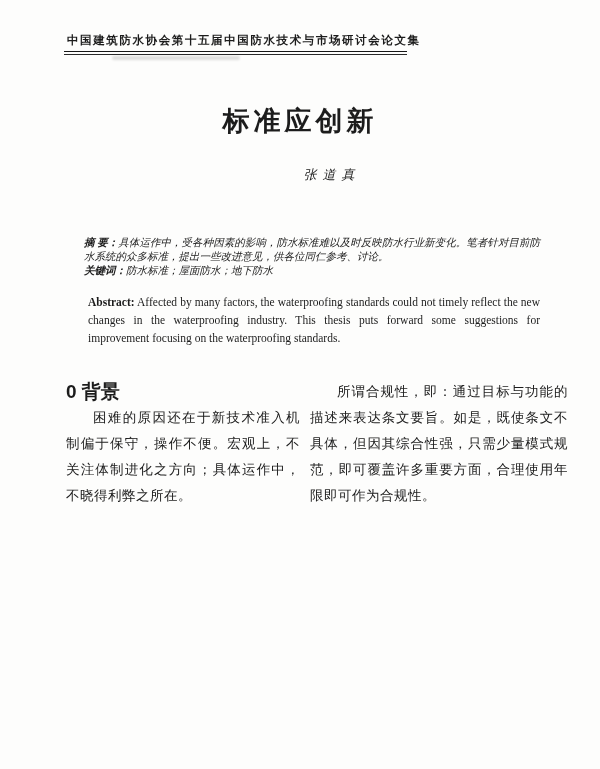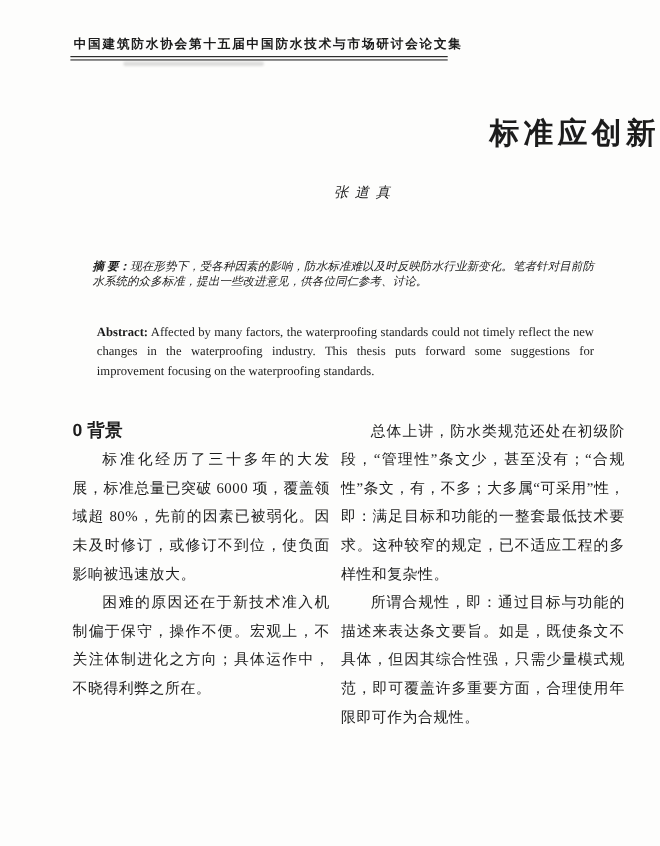--- a/index.html
+++ b/index.html
@@ -27,21 +27,21 @@
   }
   .ink-bleed {
     position: absolute; left: 112px; top: 56px; width: 128px; height: 4px;
     background: rgba(30,30,30,0.14);
     filter: blur(1.2px);
     border-radius: 2px;
   }
   
   .title {
     position: absolute; top: 103px; left: 0; width: 100%;
-    text-align: right; font-size: 27px; font-weight: bold; letter-spacing: 4px;
+    text-align: center; font-size: 27px; font-weight: bold; letter-spacing: 4px;
     font-family: "Liberation Sans", sans-serif;
   }
   .author {
     position: absolute; top: 166px; left: 0; width: 100%;
     text-align: center; font-size: 13px; letter-spacing: 6px; font-style: italic; margin-left: 32px;
   }
   
   .abs-zh {
     position: absolute; left: 84px; right: 60px; top: 236px;
     font-size: 10.5px; line-height: 14px; text-align: justify;
@@ -56,21 +56,21 @@
   .abs-en .lbl { font-weight: bold; margin-top: 22px; }
   
   .columns {
     position: absolute; top: 379px; left: 66px; right: 32px;
     display: flex; gap: 10px;
   }
   .col { text-align: justify; }
   .col-left  { width: 234px; flex: 0 0 234px; }
   .col-right { width: 258px; flex: 0 0 258px; }
   .sec-head {
-    margin: 0; font-size: 16px; font-weight: bold; line-height: 26px;
+    margin: 0; font-size: 19px; font-weight: bold; line-height: 26px;
     font-family: "Liberation Sans", sans-serif;
   }
   .col p {
     margin: 0; text-indent: 2em;
     font-size: 13.5px; line-height: 26px;
     letter-spacing: 0.5px;
   }
 </style>
 </head>
 <body>
@@ -80,37 +80,38 @@
   <div class="runhead">中国建筑防水协会第十五届中国防水技术与市场研讨会论文集</div>
   <div class="head-rule"></div>
   <div class="ink-bleed"></div>
 
   <div class="title">标准应创新</div>
 
   <div class="author">张道真</div>
 
   <div class="abs-zh">
     <div>
-      <span class="lbl">摘 要：</span><span>现在形势下，受各种因素的影响，防水标准难以及时反映防水行业新变化。笔者针对目前防水系统的众多标准，提出一些改进意见，供各位同仁参考、讨论。</span>
+      <span class="lbl">摘 要：</span><span>具体运作中，受各种因素的影响，防水标准难以及时反映防水行业新变化。笔者针对目前防水系统的众多标准，提出一些改进意见，供各位同仁参考、讨论。</span>
+    </div>
+    <div class="kw-zh">
+      <span class="lbl">关键词：</span><span>防水标准；屋面防水；地下防水</span>
     </div>
   </div>
 
   <div class="abs-en">
     <div>
       <span class="lbl">Abstract:</span><span> Affected by many factors, the waterproofing standards could not timely reflect the new changes in the waterproofing industry. This thesis puts forward some suggestions for improvement focusing on the waterproofing standards.</span>
     </div>
   </div>
 
   <div class="columns">
     <div class="col col-left">
       <h2 class="sec-head">0 背景</h2>
-      <p>标准化经历了三十多年的大发展，标准总量已突破 6000 项，覆盖领域超 80%，先前的因素已被弱化。因未及时修订，或修订不到位，使负面影响被迅速放大。</p>
       <p>困难的原因还在于新技术准入机制偏于保守，操作不便。宏观上，不关注体制进化之方向；具体运作中，不晓得利弊之所在。</p>
 
     </div>
     <div class="col col-right">
-      <p>总体上讲，防水类规范还处在初级阶段，“管理性”条文少，甚至没有；“合规性”条文，有，不多；大多属“可采用”性，即：满足目标和功能的一整套最低技术要求。这种较窄的规定，已不适应工程的多样性和复杂性。</p>
       <p>所谓合规性，即：通过目标与功能的描述来表达条文要旨。如是，既使条文不具体，但因其综合性强，只需少量模式规范，即可覆盖许多重要方面，合理使用年限即可作为合规性。</p>
 
     </div>
   </div>
 
 </div>
 
 </body></html>

